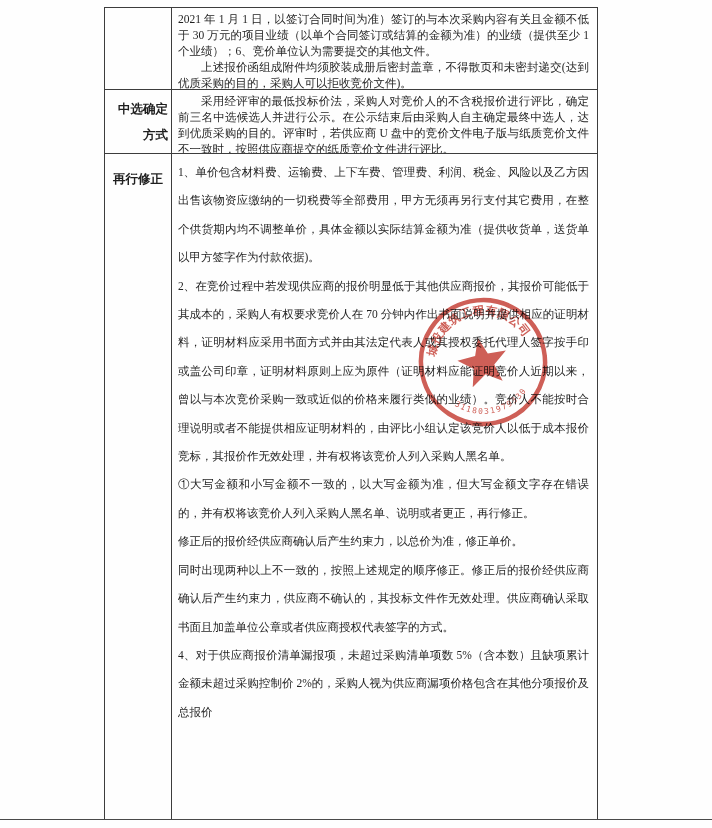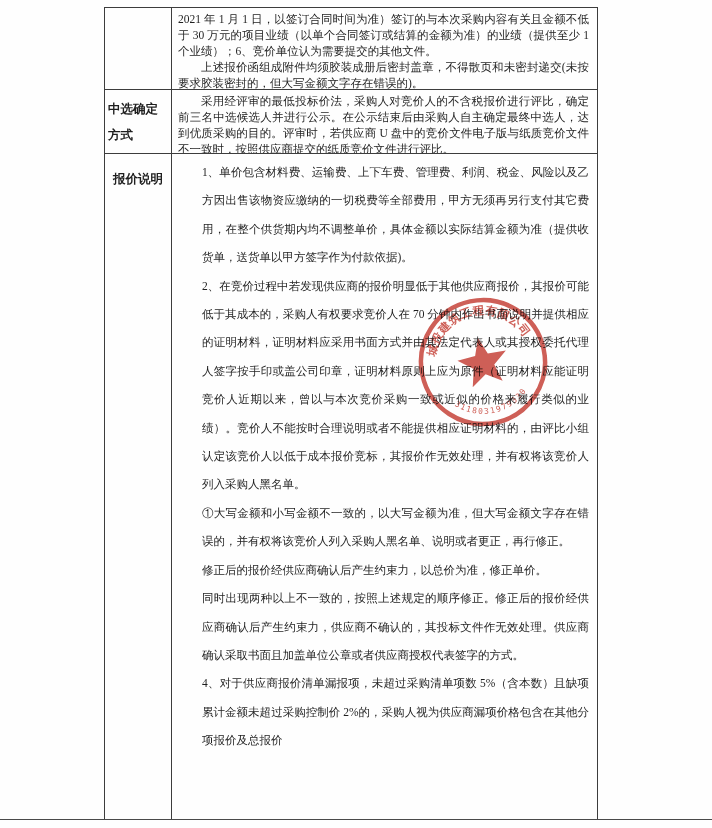--- a/index.html
+++ b/index.html
@@ -35,32 +35,32 @@
     min-width: 67px;
     border-right: 1px solid #3d3d3d;
     display: flex;
     justify-content: center;
     font-size: 12.5px;
     font-weight: bold;
     line-height: 26px;
     text-align: left;
     padding: 0 3px;
   }
-  .row:nth-child(2) .cell.label { align-items: center; }
+  .row:nth-child(2) .cell.label { align-items: center; text-align: right; }
   .row:nth-child(3) .cell.label { align-items: flex-start; padding-top: 12px; }
   .cell.content {
     flex: 1;
     padding: 3px 8px 0 6px;
     font-size: 11.5px;
     overflow: hidden;
     text-align: justify;
   }
   .row:nth-child(1) .cell.content,
   .row:nth-child(2) .cell.content { line-height: 16px; }
-  .row:nth-child(3) .cell.content { line-height: 28.4px; padding-top: 4px; margin-left: 24px; }
+  .row:nth-child(3) .cell.content { line-height: 28.4px; padding-top: 4px; }
   .para.indent { text-indent: 2em; }
   .stamp {
     position: absolute;
     left: 413px;
     top: 292px;
     width: 140px;
     height: 140px;
     transform: rotate(-12deg);
     opacity: 0.82;
     mix-blend-mode: multiply;
@@ -77,33 +77,33 @@
 </head>
 <body>
 
 <div class="page">
 
   <div class="doc-table" id="doc-table">
   <div class="row">
     <div class="cell label"></div>
     <div class="cell content">
           <div class="para">2021 年 1 月 1 日，以签订合同时间为准）签订的与本次采购内容有关且金额不低于 30 万元的项目业绩（以单个合同签订或结算的金额为准）的业绩（提供至少 1 个业绩）；6、竞价单位认为需要提交的其他文件。</div>
-          <div class="para indent">上述报价函组成附件均须胶装成册后密封盖章，不得散页和未密封递交(未按要求胶装密封的，但大写金额文字存在错误的)。</div>
+          <div class="para indent">上述报价函组成附件均须胶装成册后密封盖章，不得散页和未密封递交(达到优质采购的目的，采购人可以拒收竞价文件)。</div>
         </div>
   </div>
 
   <div class="row">
     <div class="cell label">中选确定方式</div>
     <div class="cell content">
           <div class="para indent">采用经评审的最低投标价法，采购人对竞价人的不含税报价进行评比，确定前三名中选候选人并进行公示。在公示结束后由采购人自主确定最终中选人，达到优质采购的目的。评审时，若供应商 U 盘中的竞价文件电子版与纸质竞价文件不一致时，按照供应商提交的纸质竞价文件进行评比。</div>
         </div>
   </div>
 
   <div class="row">
-    <div class="cell label">报价说明</div>
+    <div class="cell label">再行修正</div>
     <div class="cell content">
           <div class="para">1、单价包含材料费、运输费、上下车费、管理费、利润、税金、风险以及乙方因出售该物资应缴纳的一切税费等全部费用，甲方无须再另行支付其它费用，在整个供货期内均不调整单价，具体金额以实际结算金额为准（提供收货单，送货单以甲方签字作为付款依据)。</div>
           <div class="para">2、在竞价过程中若发现供应商的报价明显低于其他供应商报价，其报价可能低于其成本的，采购人有权要求竞价人在 70 分钟内作出书面说明并提供相应的证明材料，证明材料应采用书面方式并由其法定代表人或其授权委托代理人签字按手印或盖公司印章，证明材料原则上应为原件（证明材料应能证明竞价人近期以来，曾以与本次竞价采购一致或近似的价格来履行类似的业绩）。竞价人不能按时合理说明或者不能提供相应证明材料的，由评比小组认定该竞价人以低于成本报价竞标，其报价作无效处理，并有权将该竞价人列入采购人黑名单。</div>
           <div class="para">①大写金额和小写金额不一致的，以大写金额为准，但大写金额文字存在错误的，并有权将该竞价人列入采购人黑名单、说明或者更正，再行修正。</div>
           <div class="para">修正后的报价经供应商确认后产生约束力，以总价为准，修正单价。</div>
           <div class="para">同时出现两种以上不一致的，按照上述规定的顺序修正。修正后的报价经供应商确认后产生约束力，供应商不确认的，其投标文件作无效处理。供应商确认采取书面且加盖单位公章或者供应商授权代表签字的方式。</div>
           <div class="para">4、对于供应商报价清单漏报项，未超过采购清单项数 5%（含本数）且缺项累计金额未超过采购控制价 2%的，采购人视为供应商漏项价格包含在其他分项报价及总报价</div>
         </div>
   </div>
 </div>

